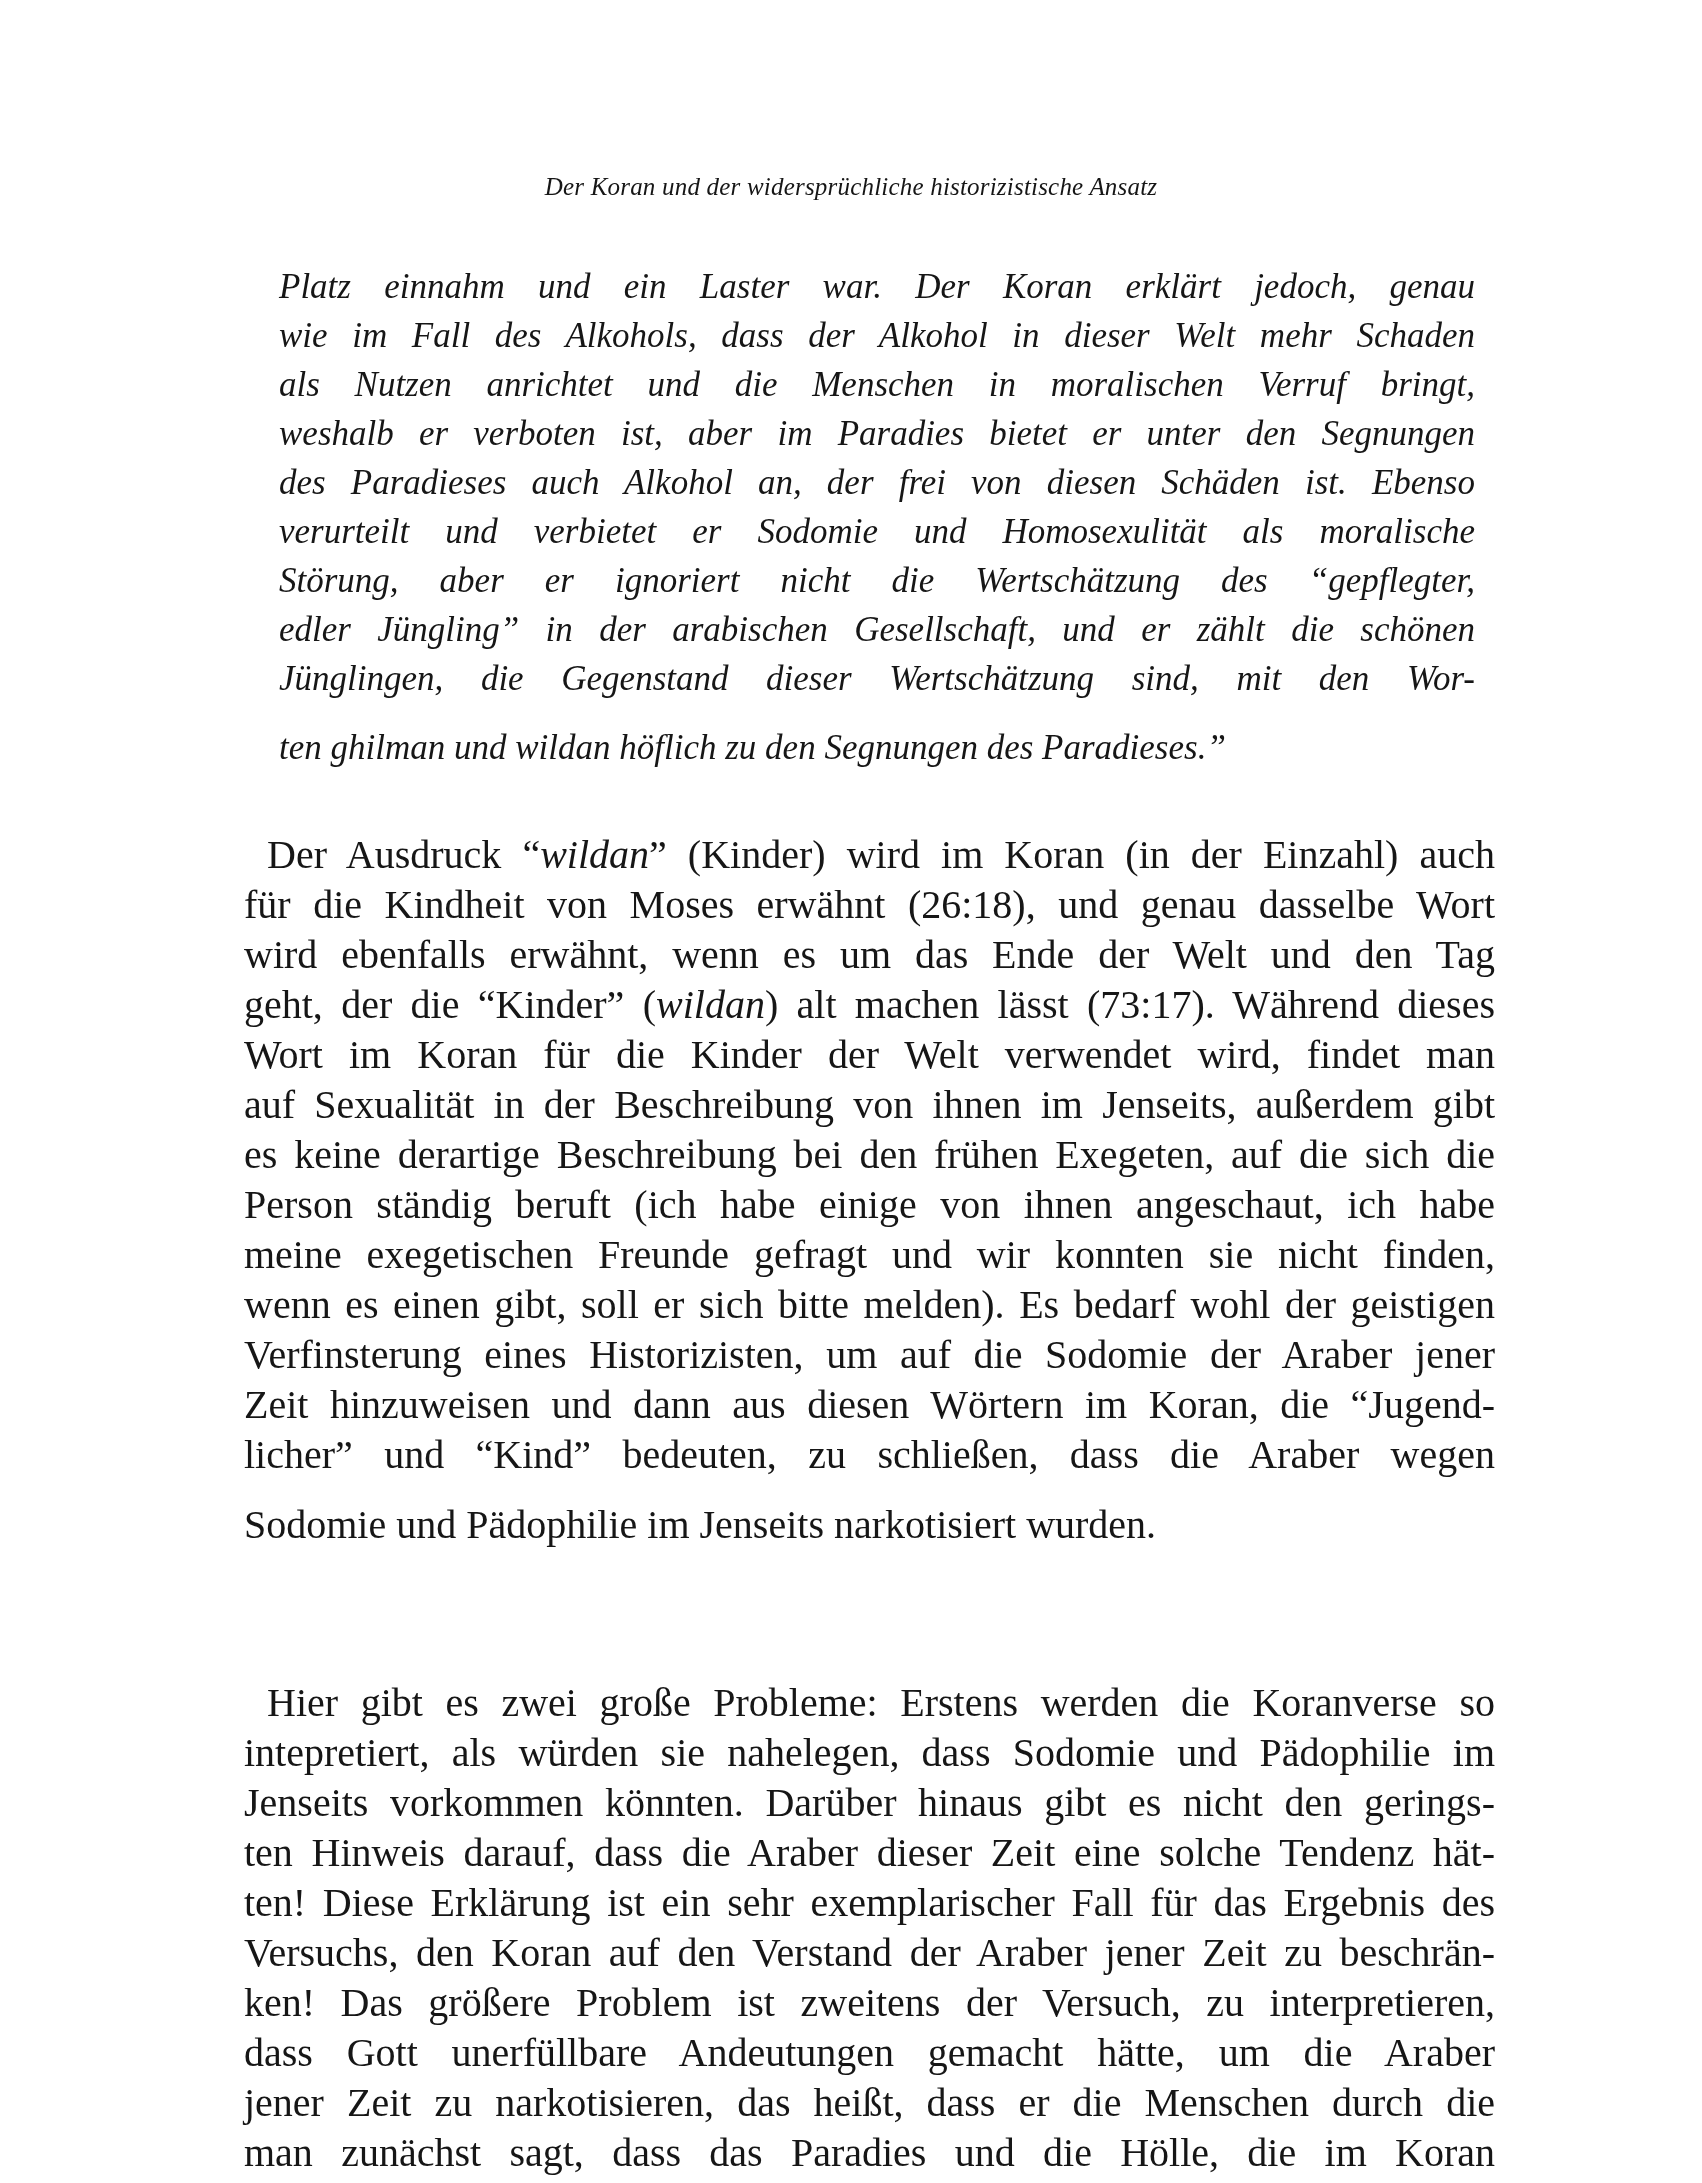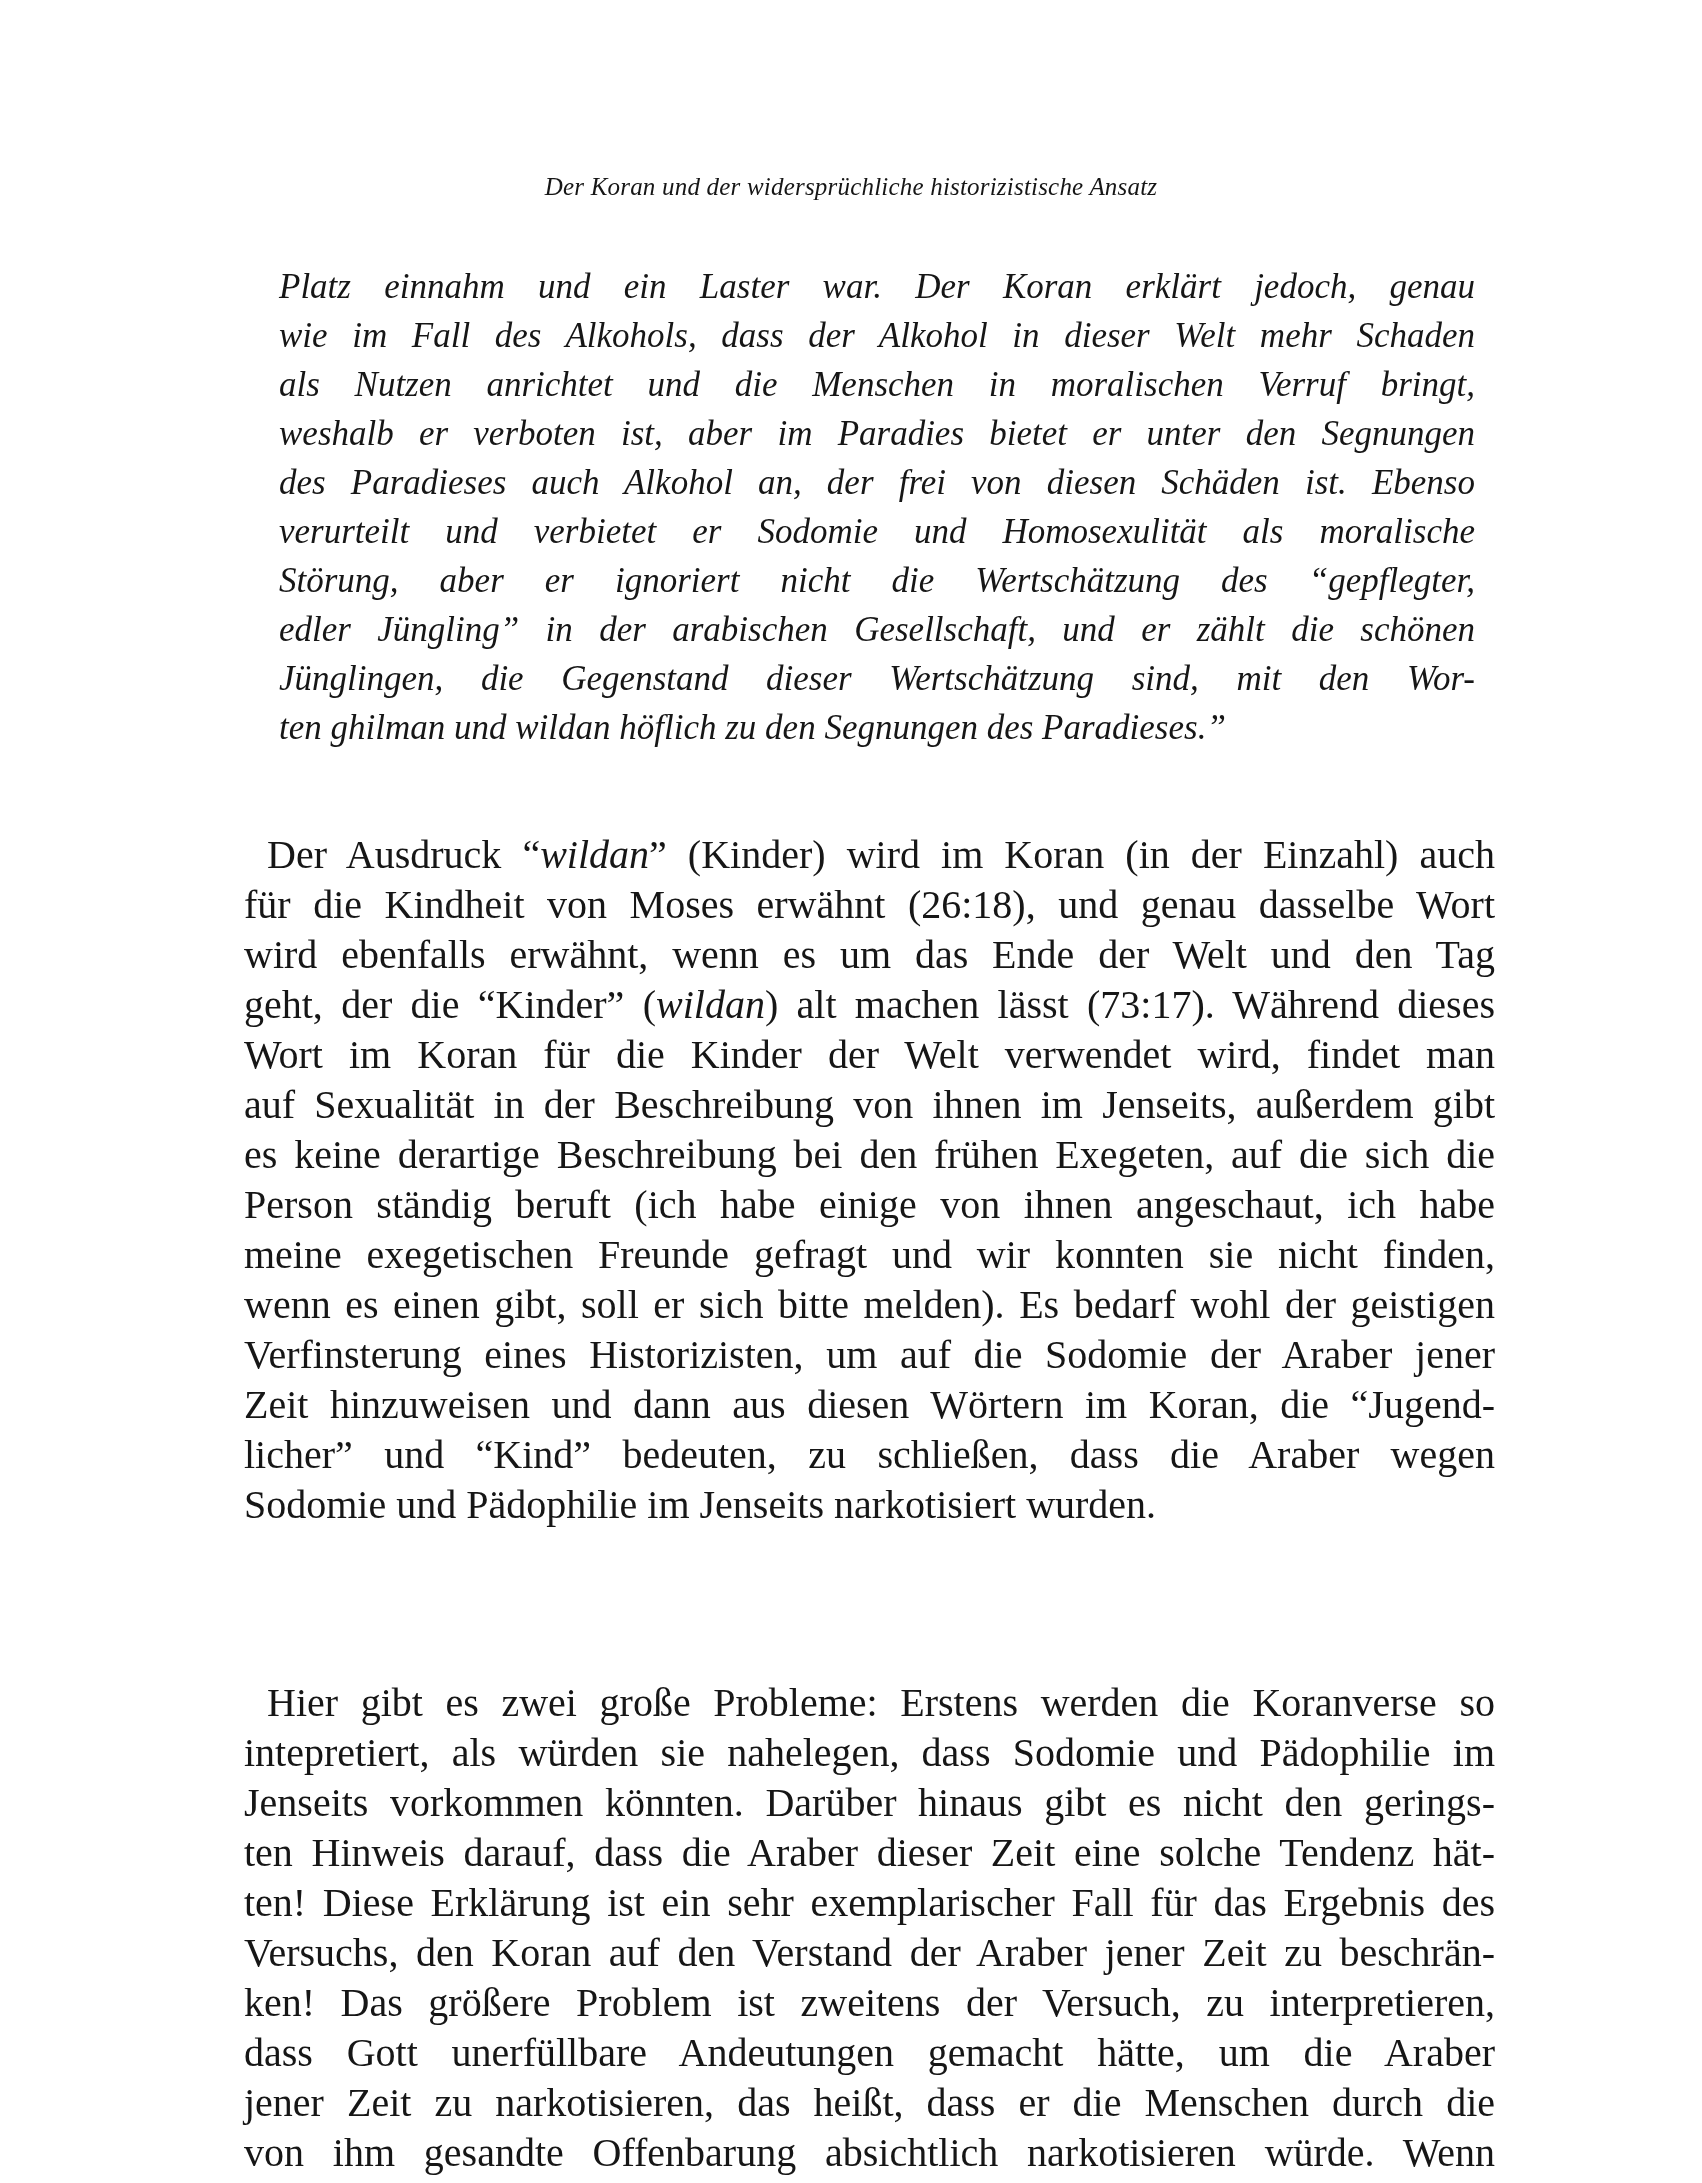--- a/index.html
+++ b/index.html
@@ -44,21 +44,21 @@
     line-height: 50px;
   }
   .para-1 { top: 830px; }
   .para-2 { top: 1678px; }
   .line {
     text-align: justify;
     text-align-last: justify;
     height: inherit;
     white-space: normal;
   }
-  .line.rag { text-align-last: left; }
+  .line.rag { text-align-last: left; margin-top: 20px; }
   .line.first { text-indent: 23px; }
 </style>
 </head>
 <body>
 
 <div class="page">
   <div class="running-head">Der Koran und der widersprüchliche historizistische Ansatz</div>
 
   <div class="quote">
       <div class="line">Platz einnahm und ein Laster war. Der Koran erklärt jedoch, genau</div>
@@ -93,18 +93,17 @@
   <div class="para para-2">
       <div class="line first">Hier gibt es zwei große Probleme: Erstens werden die Koranverse so</div>
       <div class="line">intepretiert, als würden sie nahelegen, dass Sodomie und Pädophilie im</div>
       <div class="line">Jenseits vorkommen könnten. Darüber hinaus gibt es nicht den gerings-</div>
       <div class="line">ten Hinweis darauf, dass die Araber dieser Zeit eine solche Tendenz hät-</div>
       <div class="line">ten! Diese Erklärung ist ein sehr exemplarischer Fall für das Ergebnis des</div>
       <div class="line">Versuchs, den Koran auf den Verstand der Araber jener Zeit zu beschrän-</div>
       <div class="line">ken! Das größere Problem ist zweitens der Versuch, zu interpretieren,</div>
       <div class="line">dass Gott unerfüllbare Andeutungen gemacht hätte, um die Araber</div>
       <div class="line">jener Zeit zu narkotisieren, das heißt, dass er die Menschen durch die</div>
-      <div class="line">von ihm gesandte Offenbarung absichtlich narkotisieren würde. Wenn</div>
       <div class="line">man zunächst sagt, dass das Paradies und die Hölle, die im Koran</div>
     </div>
 
 </div>
 
 
 </body></html>

